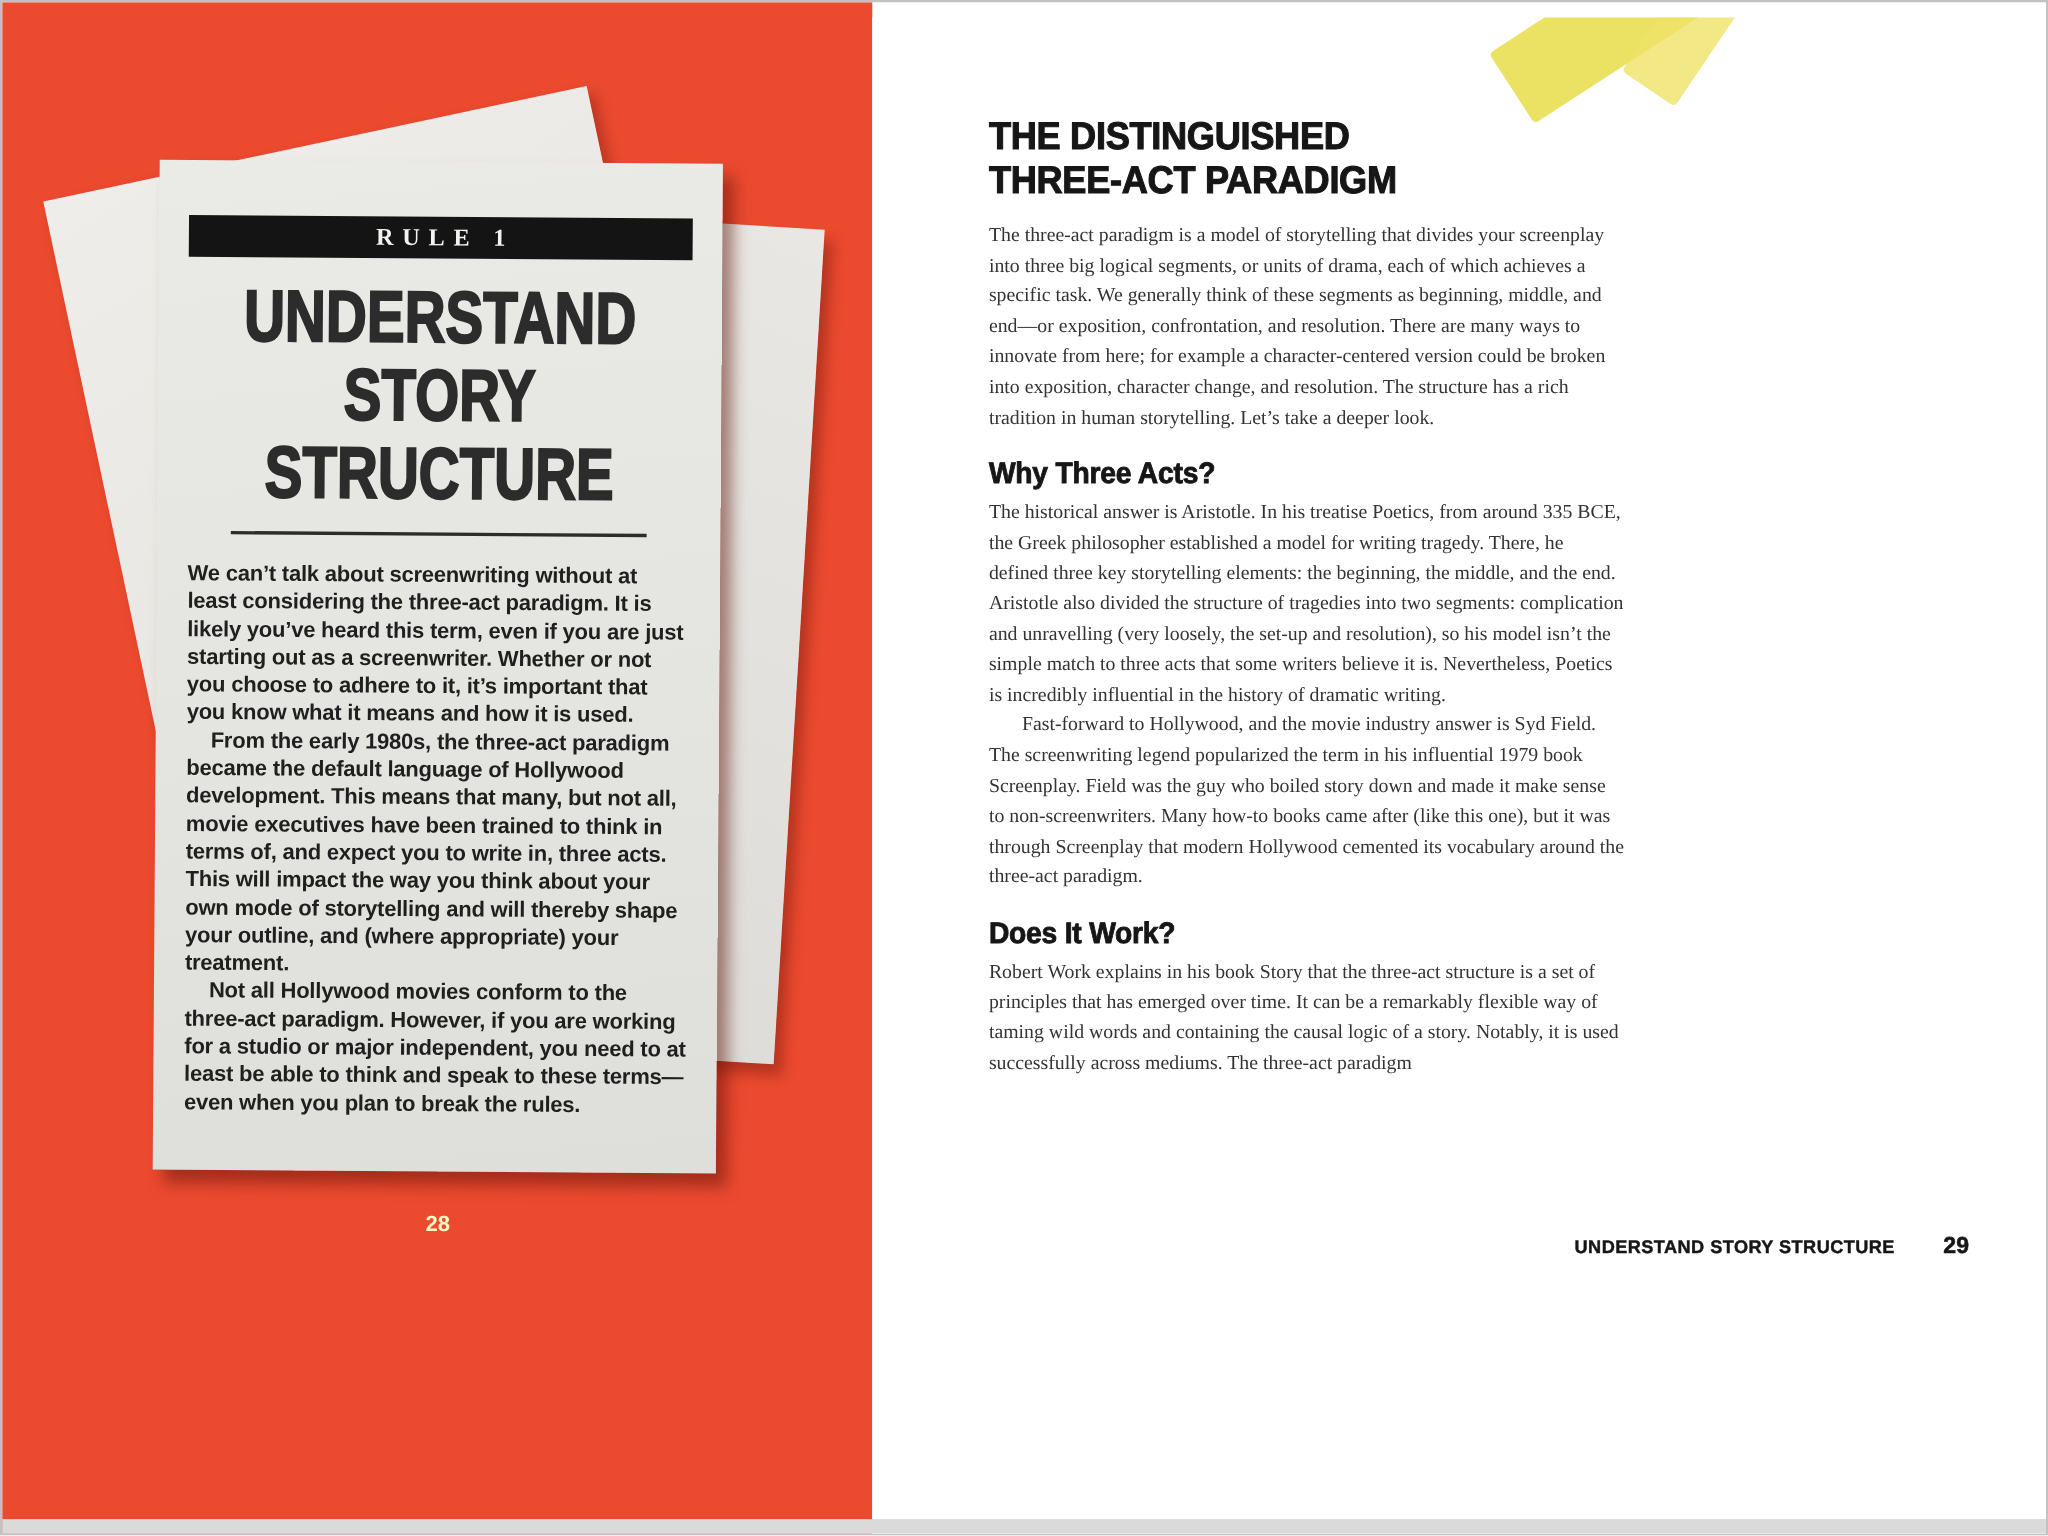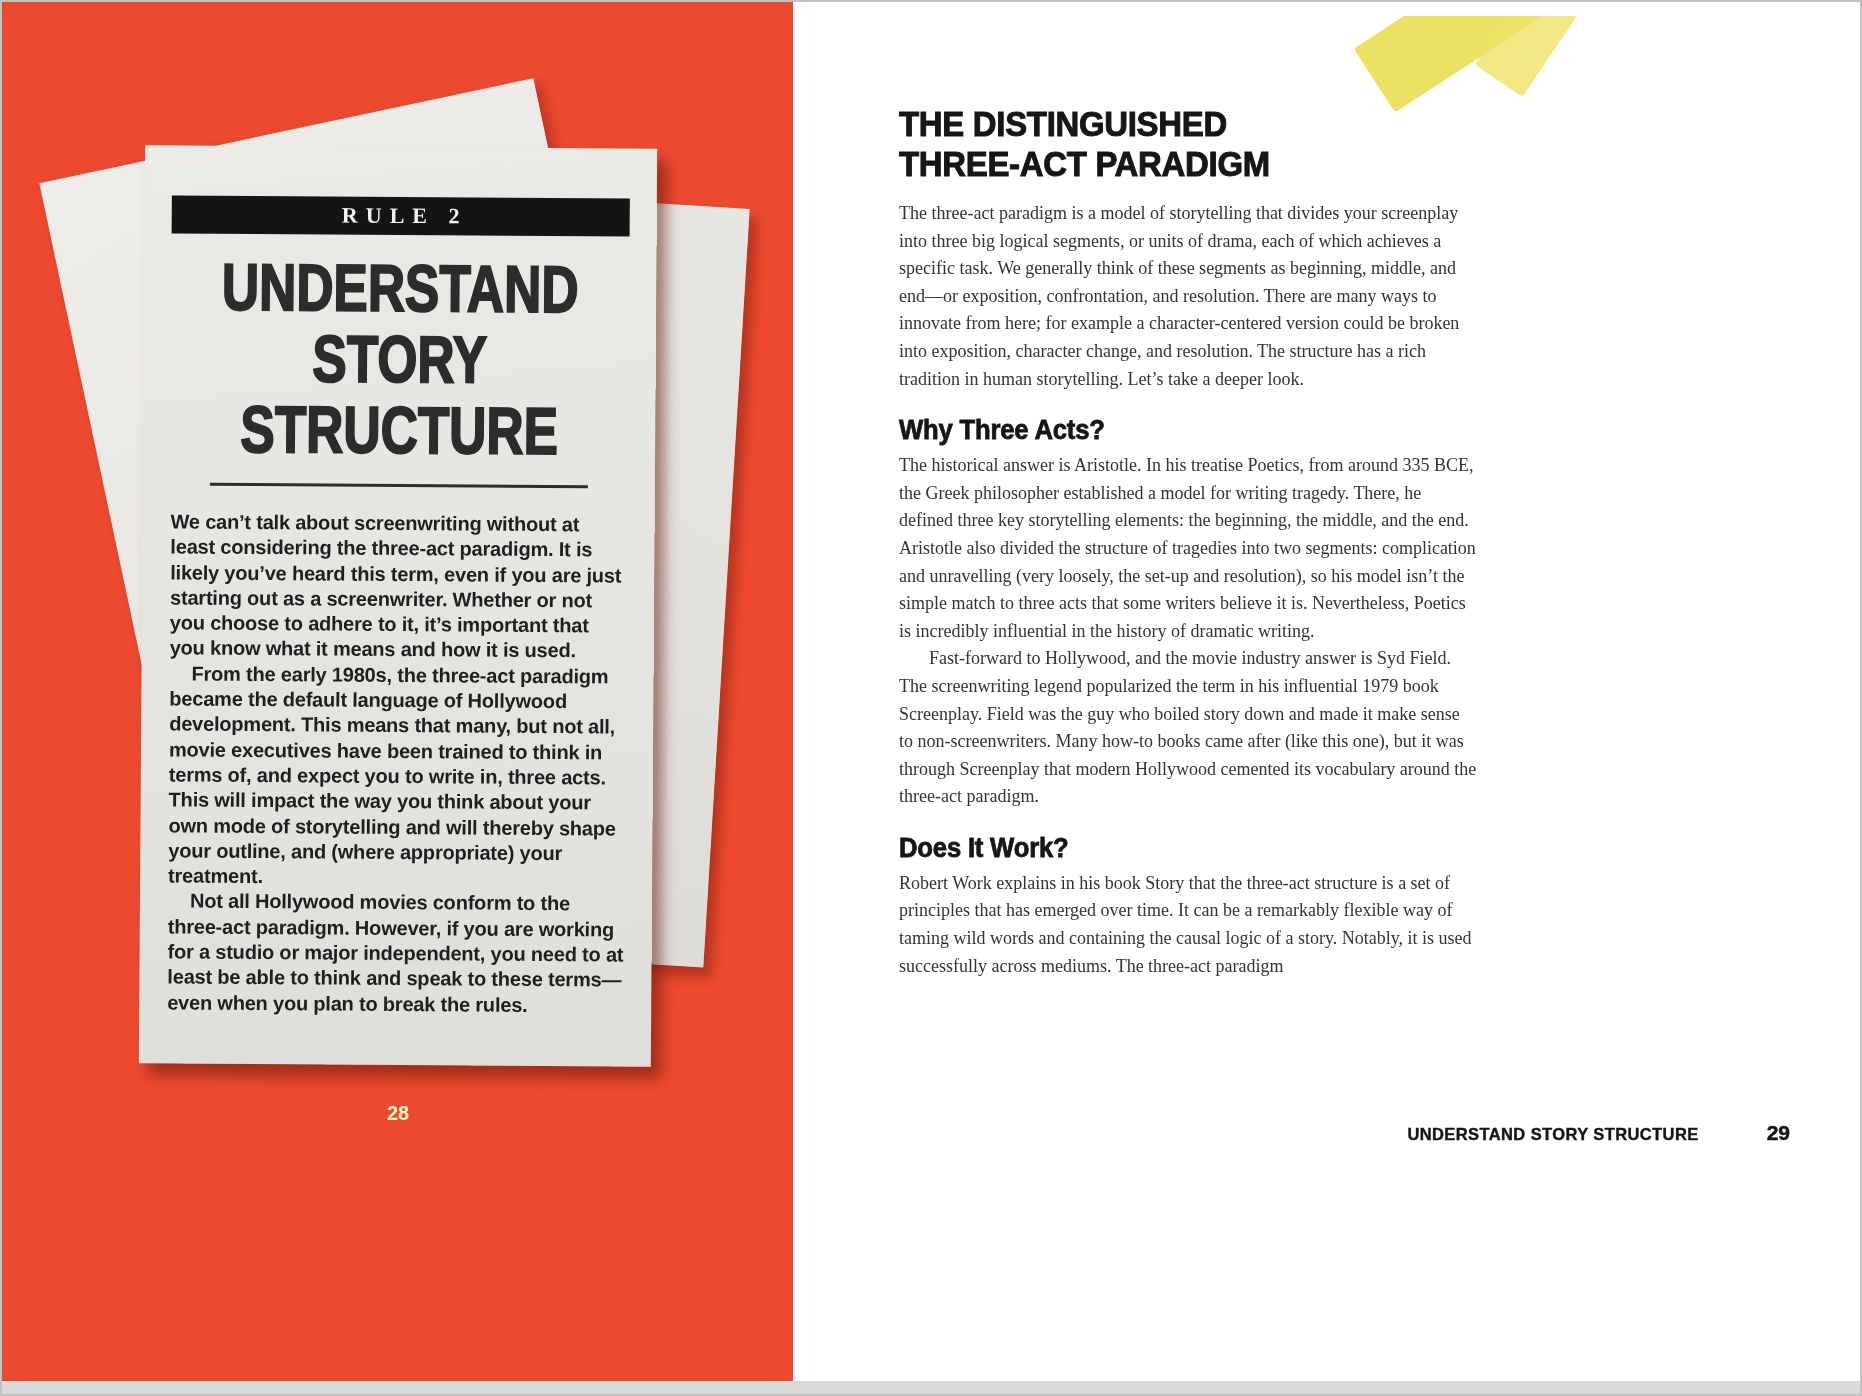--- a/index.html
+++ b/index.html
@@ -66,41 +66,41 @@
   }
   .rp-content p.indent{text-indent:30px;}
   .rp-content h3{
     margin:22px 0 7px;font-size:27px;line-height:30px;font-weight:800;color:#161616;
     -webkit-text-stroke:0.8px #161616;letter-spacing:-0.2px;
     transform:scaleX(0.95);transform-origin:left top;
     font-family:"Liberation Sans", sans-serif;
   }
   .rp-content .it{}
   .rp-footer{
-    position:absolute;top:1105px;right:70px;display:flex;align-items:baseline;gap:68px;
+    position:absolute;top:1105px;right:70px;display:flex;align-items:baseline;gap:44px;
   }
   .rp-footer .f-title{
     font-size:16.5px;font-weight:800;letter-spacing:0.4px;color:#161616;
     -webkit-text-stroke:0.4px #161616;
   }
   .rp-footer .f-page{font-size:21px;font-weight:800;color:#161616;-webkit-text-stroke:0.5px #161616;}
   .bottom-bar{position:absolute;left:0;right:0;bottom:0;height:13px;background:#dadada;z-index:5;}
 </style>
 </head>
 <body>
 
 <div class="spread">
 
   <div class="left-page">
     <div class="sheet sheet-a"></div>
     <div class="sheet sheet-b"></div>
 
     <div class="rule-card">
       <div class="rule-banner">
-        <span>RULE 2</span>
+        <span>RULE 1</span>
       </div>
       <h1 class="card-title">
         <span>UNDERSTAND</span>
         <span>STORY</span>
         <span>STRUCTURE</span>
       </h1>
       <div class="title-divider"></div>
       <div class="card-body-wrap">
         <p>We can’t talk about screenwriting without at least considering the three-act paradigm. It is likely you’ve heard this term, even if you are just starting out as a screenwriter. Whether or not you choose to adhere to it, it’s important that you know what it means and how it is used.</p>
         <p class="indent">From the early 1980s, the three-act paradigm became the default language of Hollywood development. This means that many, but not all, movie executives have been trained to think in terms of, and expect you to write in, three acts. This will impact the way you think about your own mode of storytelling and will thereby shape your outline, and (where appropriate) your treatment.</p>

